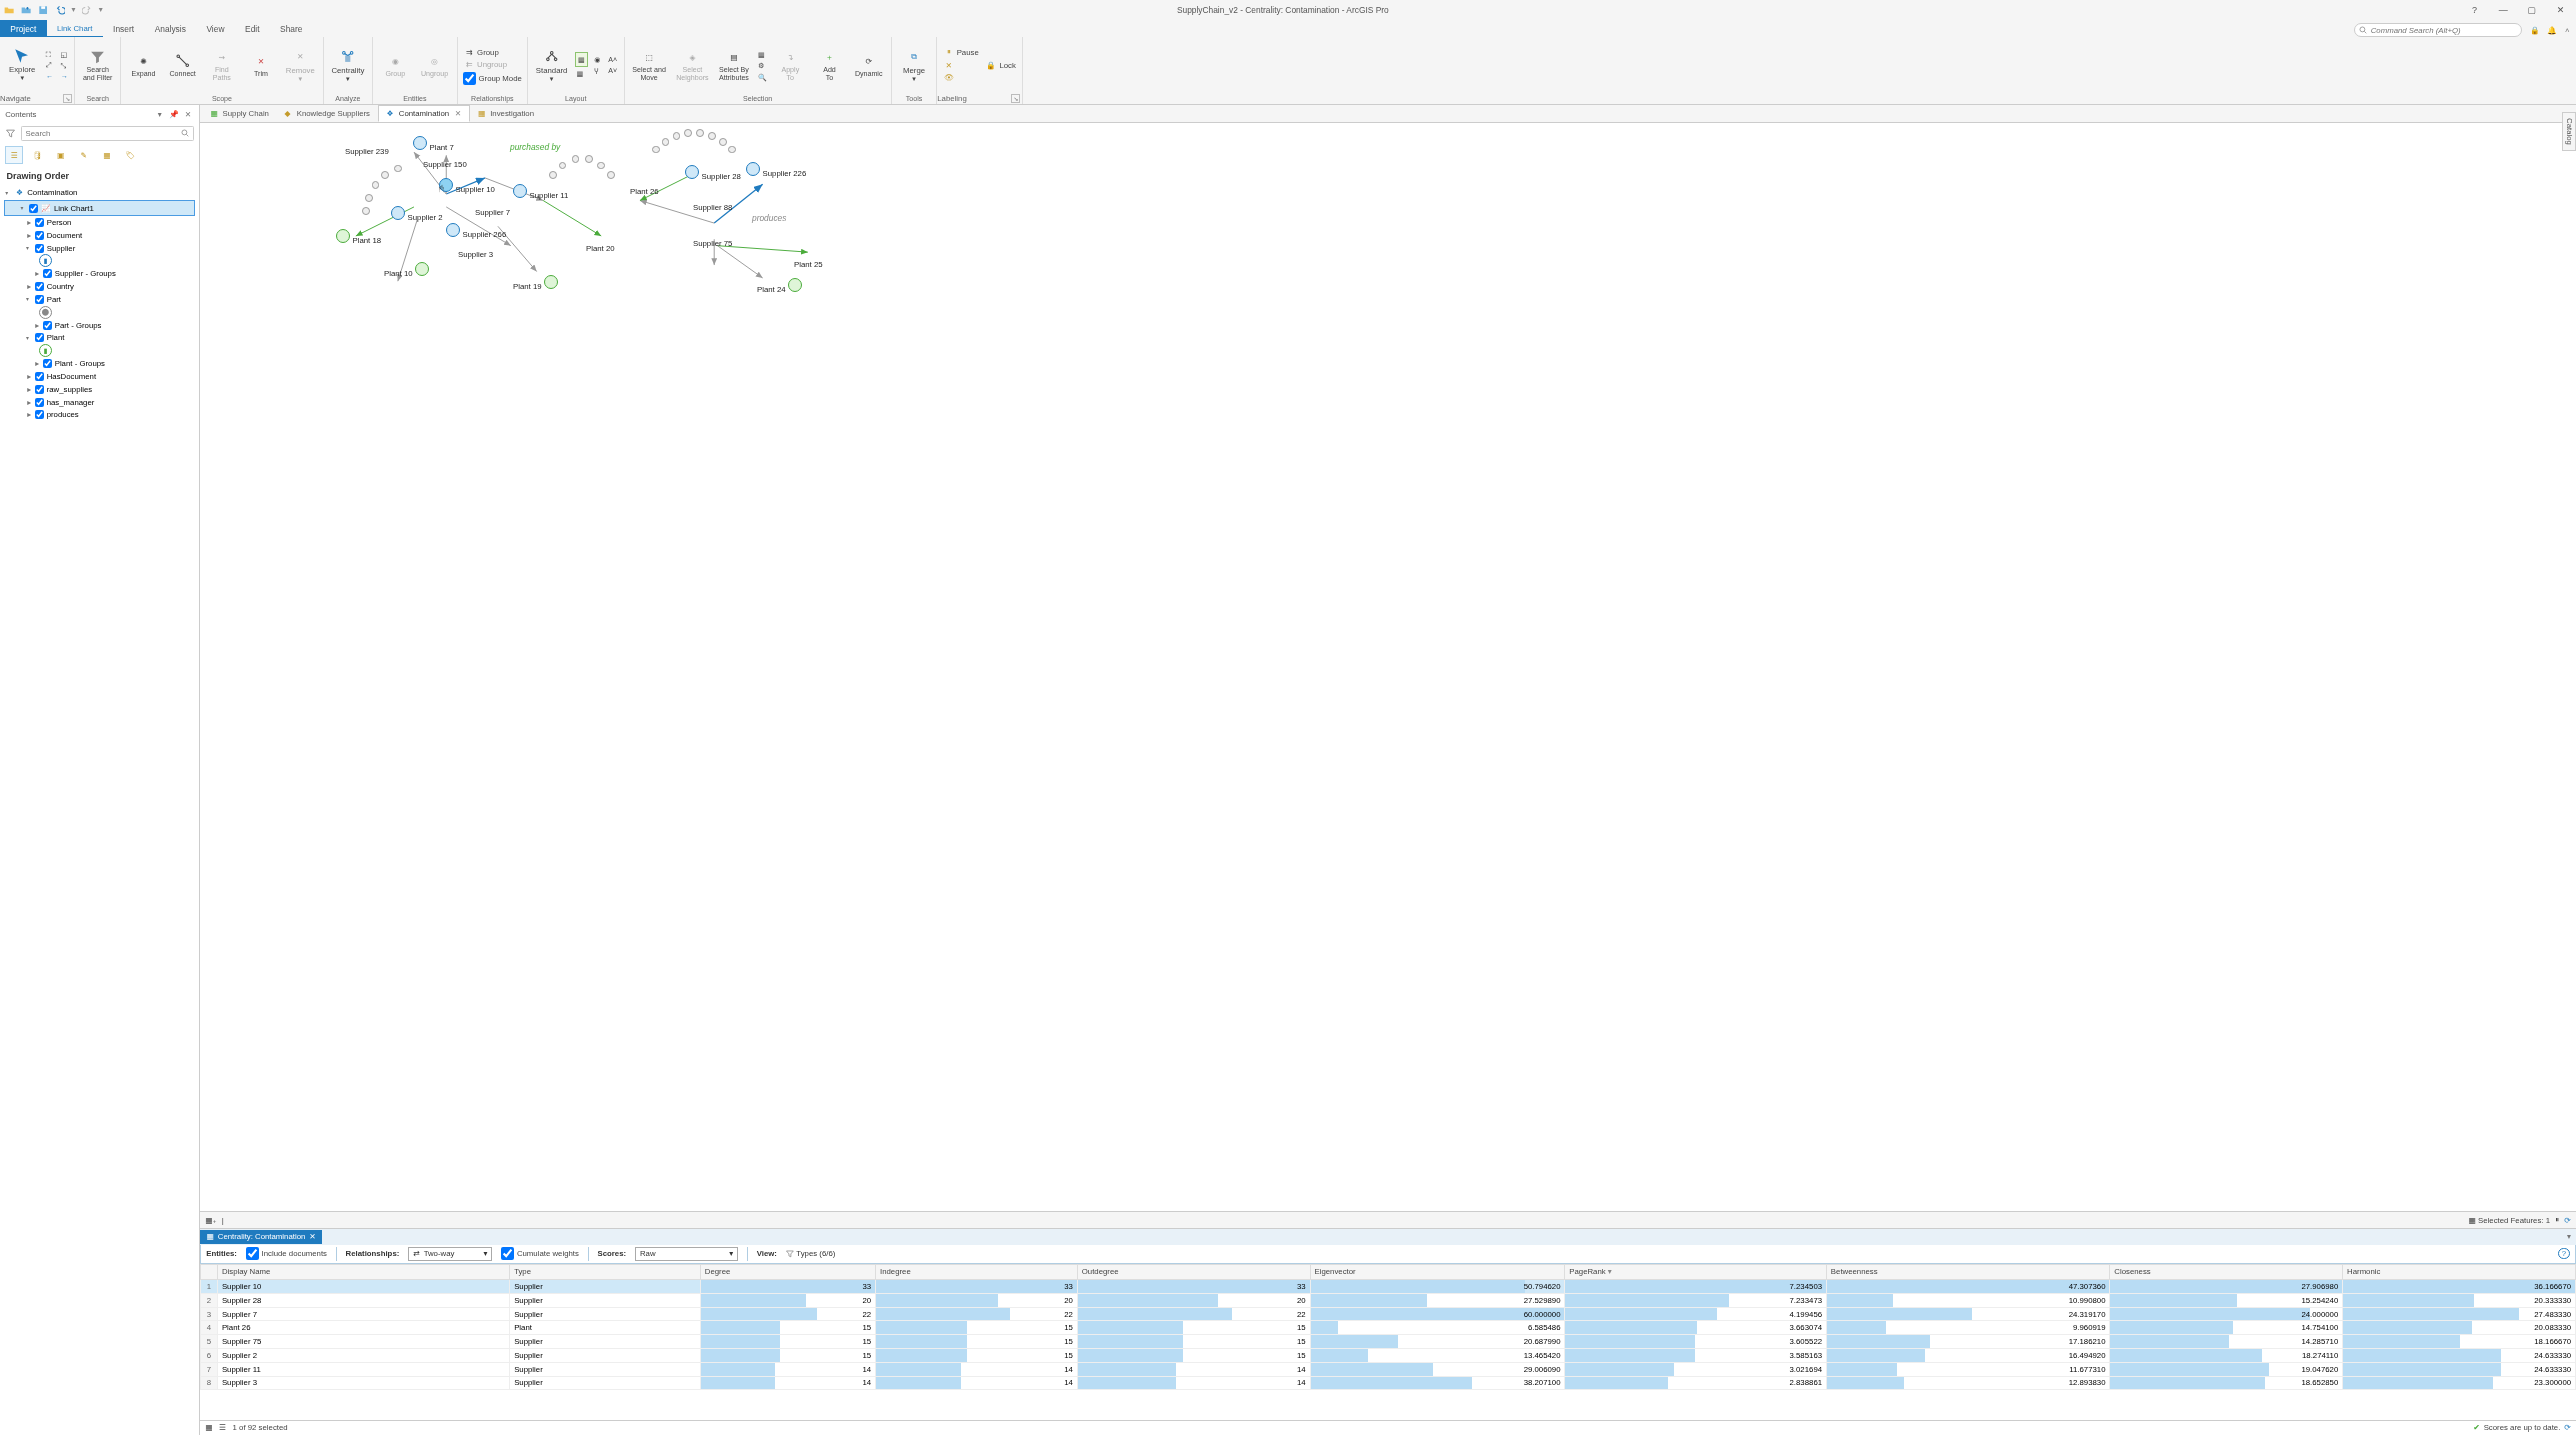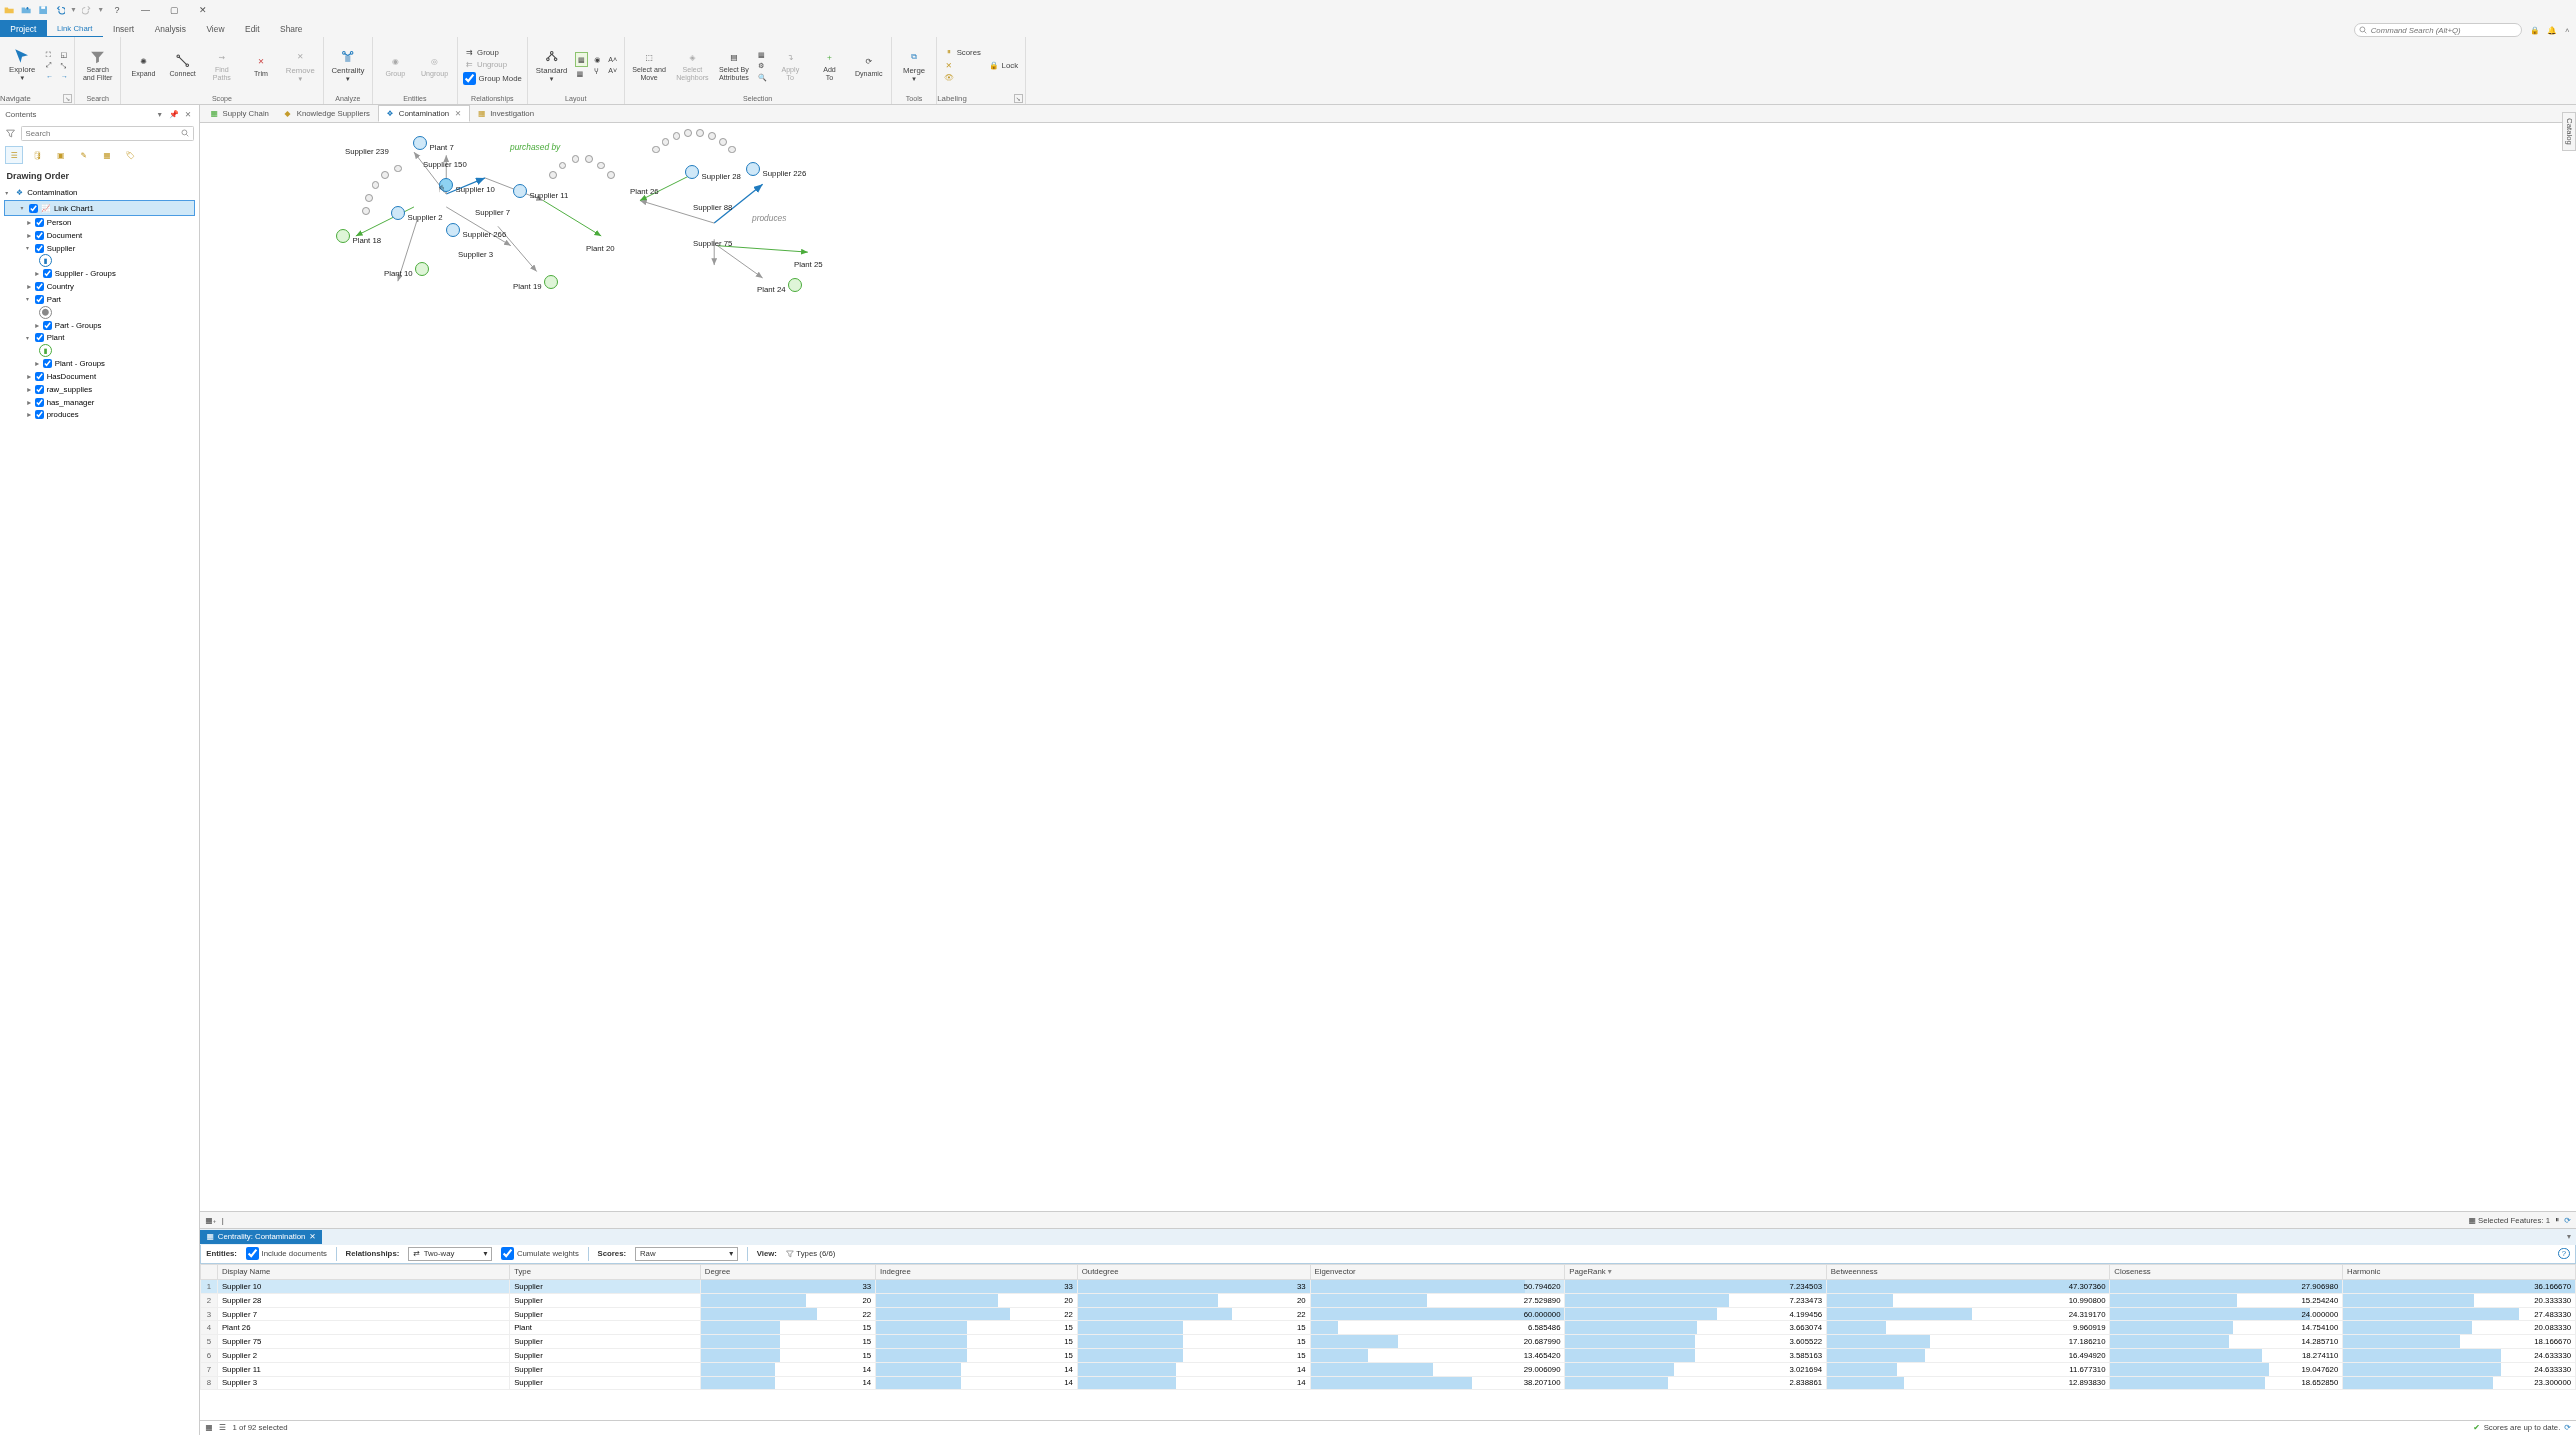--- a/index.html
+++ b/index.html
@@ -142,20 +142,21 @@
       </span>
     <span class="qat-sep">▾</span>
     <span class="qat-btn" style="color:#bbb">
         <svg class="ico" width="10.3" height="10.3" viewBox="0 0 16 16">
           <path d="M5 4a5 5 0 1 0 5 5"></path>
           <polyline points="9,2 12,5 9,8"></polyline>
         </svg>
       </span>
     <span class="qat-sep">▾</span>
   </div>
+  <div class="title-text">SupplyChain_v2 - Centrality: Contamination - ArcGIS Pro</div>
   <div class="winctrl">
     <span>?</span>
     <span>—</span>
     <span>▢</span>
     <span>✕</span>
   </div>
 </div>
 
 <div class="tabstrip">
   <div class="rtab project">Project</div>
@@ -386,21 +387,21 @@
         </div>
     </div>
     <div class="rgroup-label">Tools</div>
   </div>
 
   <div class="rgroup">
     <div class="rgroup-body">
       <div class="smallcol">
         <div class="smallbtn">
             <span class="mini" style="color:#c49b2b">⏸</span>
-            <span>Scores</span>
+            <span>Pause</span>
           </div>
         <div class="smallbtn">
             <span class="mini" style="color:#c49b2b">✕</span>
           </div>
         <div class="smallbtn">
             <span class="mini" style="color:#c49b2b">👁</span>
           </div>
       </div>
       <div class="smallcol">
         <div class="smallbtn">

